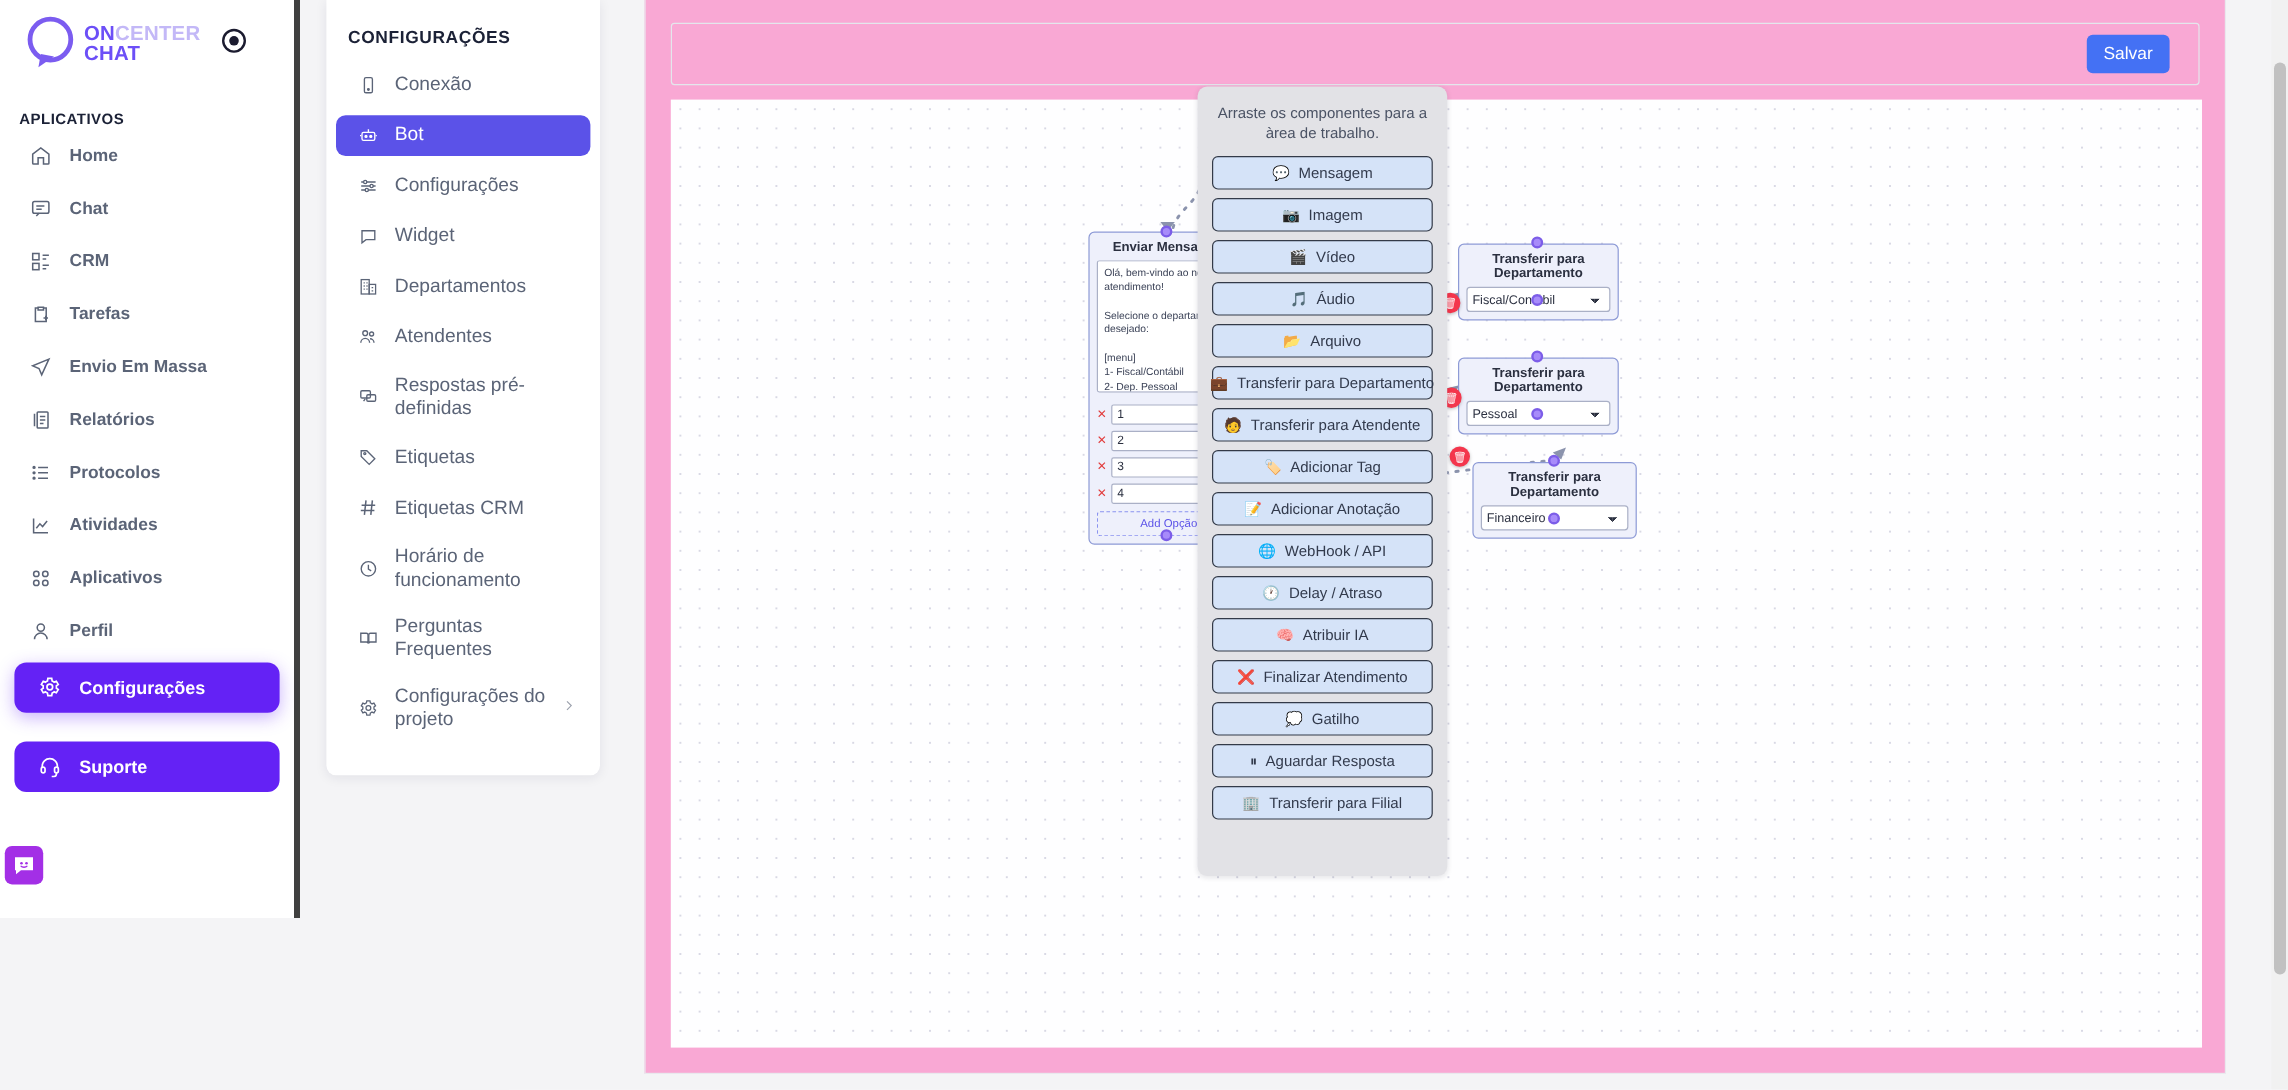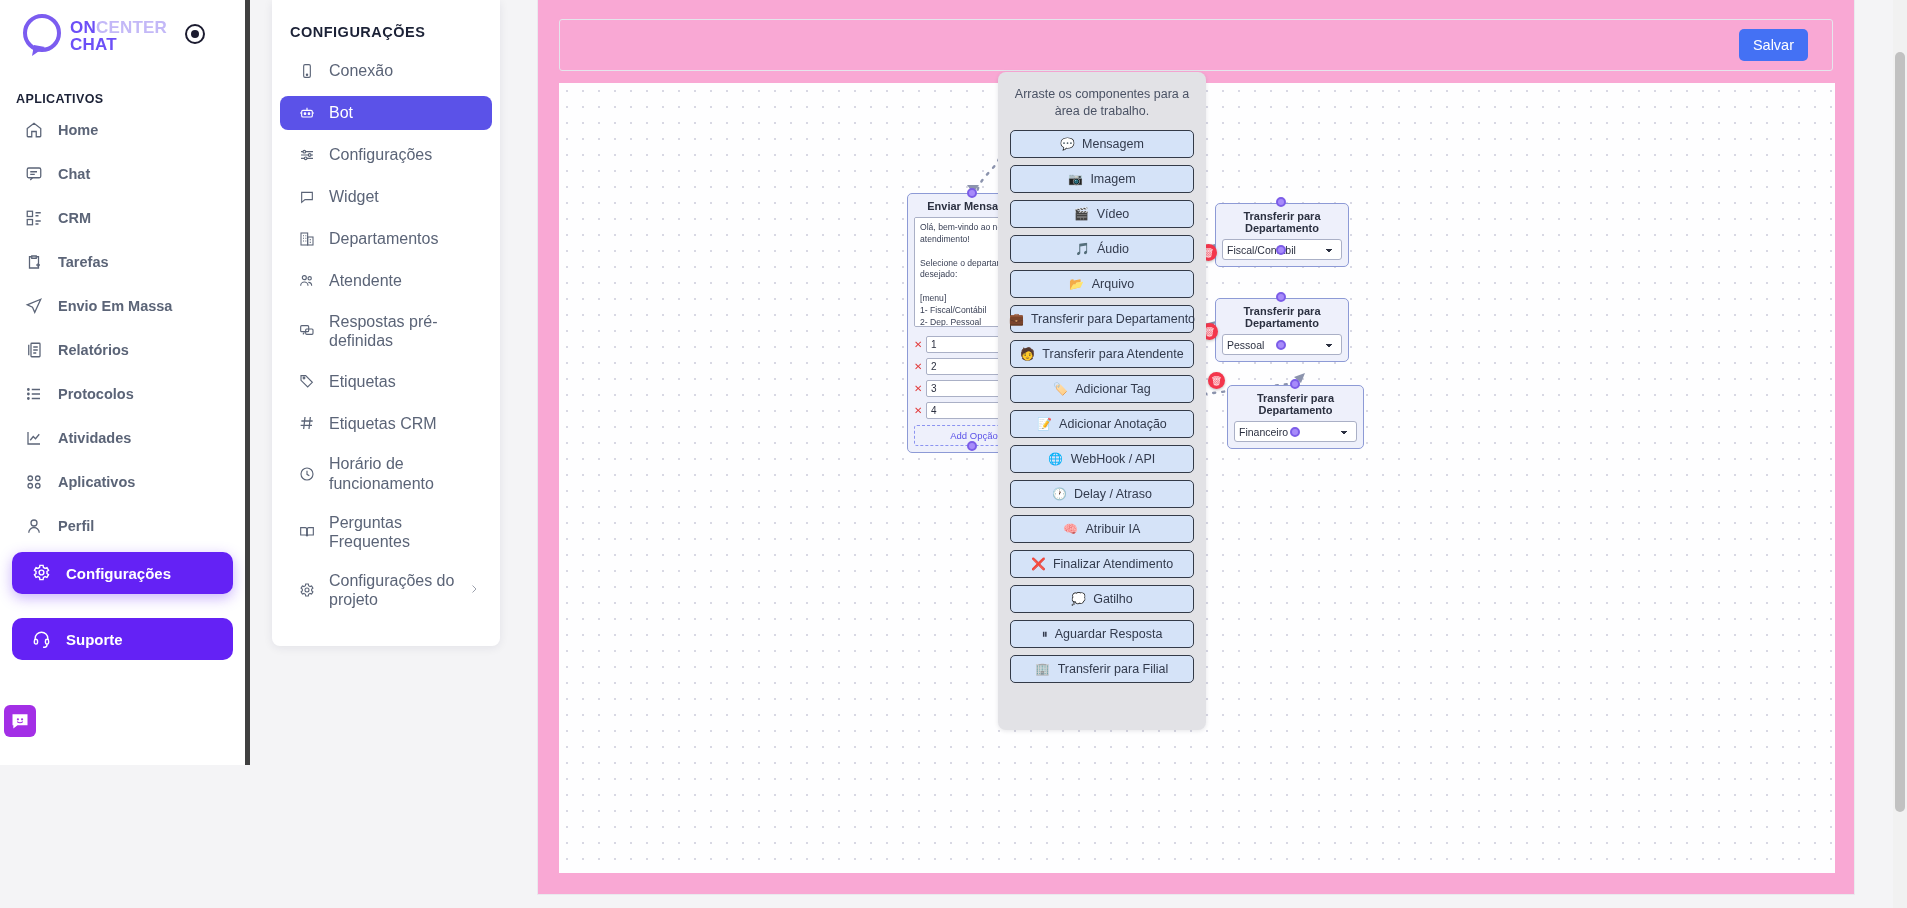--- a/index.html
+++ b/index.html
@@ -418,21 +418,21 @@
 
   <div class="set-item">
     <span class="ico">
         <svg width="16" height="16" viewBox="0 0 24 24" fill="none" stroke="#5b6477" stroke-width="1.7">
           <circle cx="8" cy="7" r="3"></circle>
           <circle cx="16" cy="8" r="2.5"></circle>
           <path d="M2.5 19c0-3 2.5-5.5 5.5-5.5S13.5 16 13.5 19"></path>
           <path d="M14 14c2.6 0 5 2 5 5"></path>
         </svg>
       </span>
-    <span class="lbl">Atendente</span>
+    <span class="lbl">Atendentes</span>
   </div>
 
   <div class="set-item">
     <span class="ico">
         <svg width="16" height="16" viewBox="0 0 24 24" fill="none" stroke="#5b6477" stroke-width="1.7">
           <rect x="2.5" y="4" width="12" height="9" rx="1.5"></rect>
           <path d="M6 17l2-3"></path>
           <rect x="10" y="9" width="11" height="8" rx="1.5"></rect>
         </svg>
       </span>

